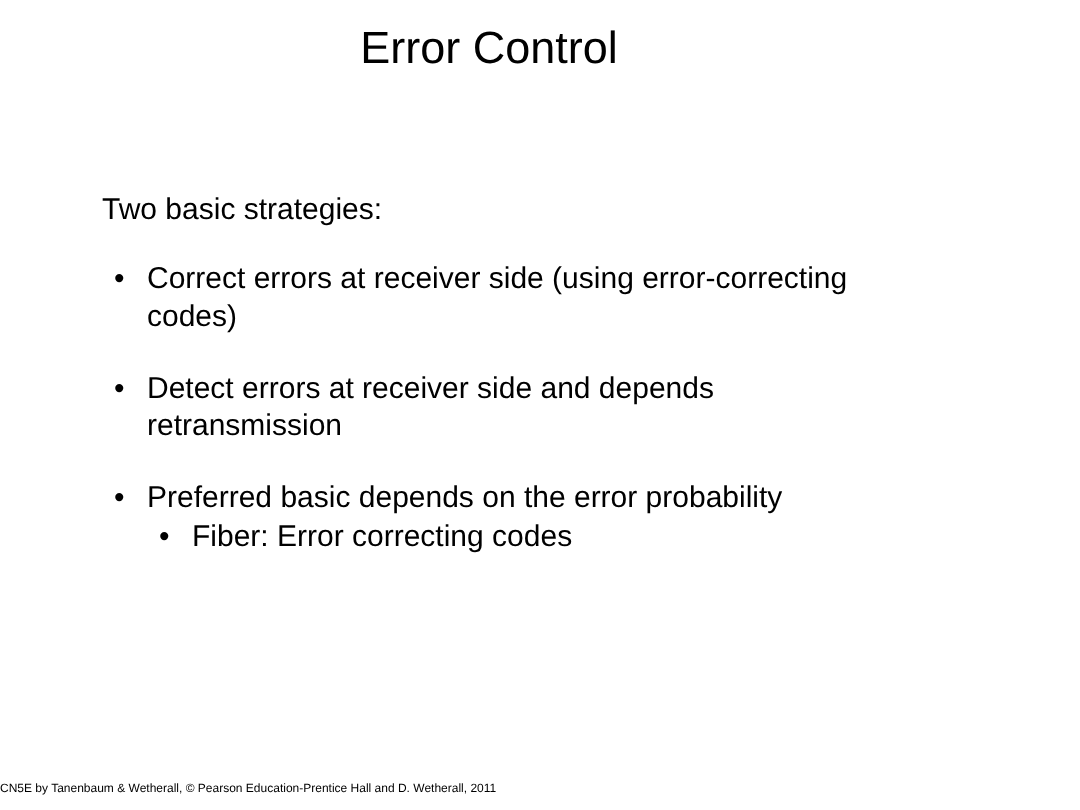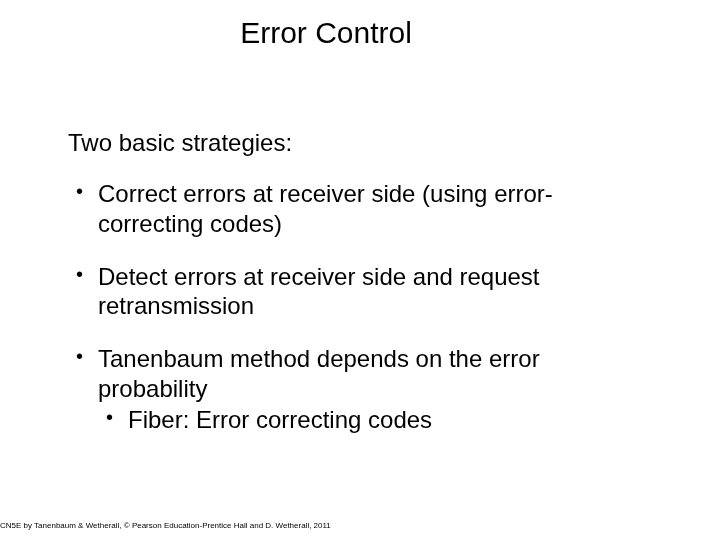--- a/index.html
+++ b/index.html
@@ -1,19 +1,19 @@
 <!DOCTYPE html>
 <html><head>
 <meta charset="utf-8">
 <style>
   * { margin: 0; padding: 0; box-sizing: border-box; }
   html, body { width: 720px; height: 540px; background: #fff; font-family: Arial, Helvetica, sans-serif; color: #000; }
   .slide { width: 652px; height: 540px; position: relative; }
   .title { text-align: center; font-size: 30px; font-weight: 400; padding-top: 16px; }
-  .content { position: absolute; top: 128px; left: 68px; right: 60px; font-size: 24px; line-height: 1.22; }
+  .content { position: absolute; top: 128px; left: 68px; right: 60px; font-size: 20px; line-height: 1.22; }
   .intro { margin-bottom: 22px; }
   ul.top { list-style: none; }
   ul.top > li { position: relative; padding-left: 30px; margin-bottom: 24px; margin-top: 12px; }
   ul.top > li::before { content: "•"; position: absolute; left: 8px; top: 0; font-size: 20px; }
   ul.sub { list-style: none; margin-top: 2px; }
   ul.sub > li { position: relative; padding-left: 30px; }
   ul.sub > li::before { content: "•"; position: absolute; left: 8px; top: 0; font-size: 20px; }
   .big-gap { margin-top: 60px; }
   .footer { position: absolute; left: 0; bottom: 10px; font-size: 8px; color: #000; }
 </style>
@@ -24,24 +24,24 @@
   <div class="title">Error Control</div>
 
   <div class="content">
     <div class="intro">Two basic strategies:</div>
 
     <ul class="top">
       <li>
         <span>Correct errors at receiver side (using error-correcting codes)</span>
       </li>
       <li>
-        <span>Detect errors at receiver side and request retransmission</span>
+        <span>Detect errors at receiver side and depends retransmission</span>
       </li>
       <li class="big-gap">
-        <span>Tanenbaum method depends on the error probability</span>
+        <span>Preferred basic depends on the error probability</span>
         <ul class="sub">
           <li>
             <span>Fiber: Error correcting codes</span>
           </li>
         </ul>
       </li>
     </ul>
   </div>
 
   <div class="footer">CN5E by Tanenbaum &amp; Wetherall, © Pearson Education-Prentice Hall and D. Wetherall, 2011</div>

